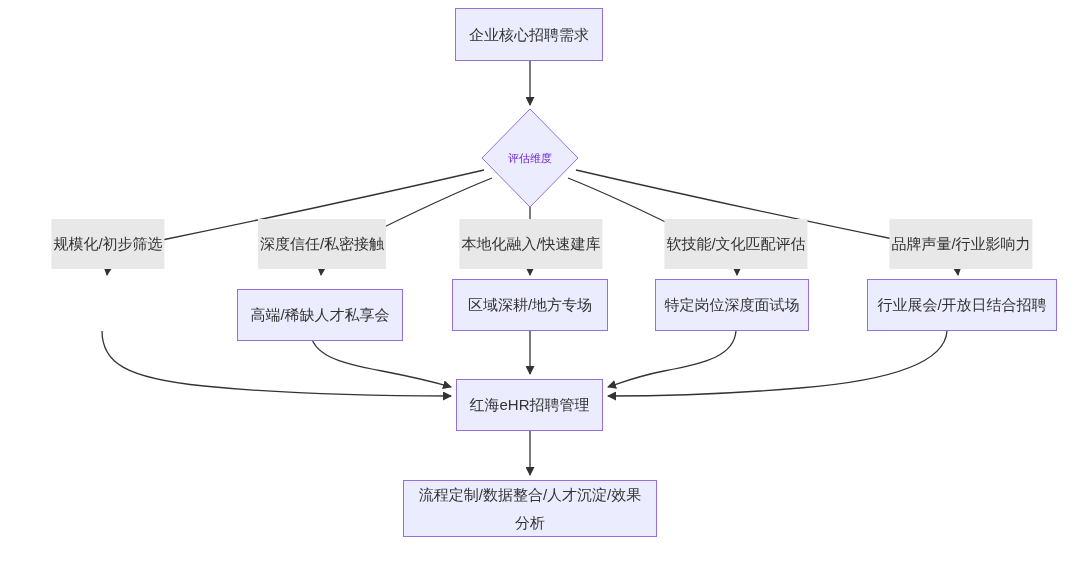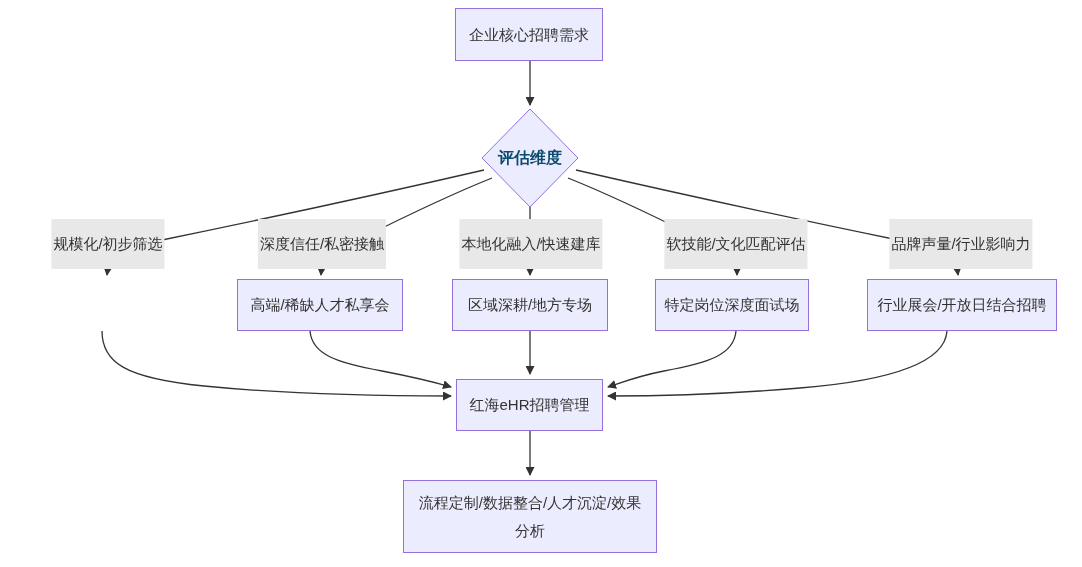--- a/index.html
+++ b/index.html
@@ -37,25 +37,24 @@
     align-items: center;
     justify-content: center;
     text-align: center;
     line-height: 28px;
   }
   .node.multiline {
     padding: 0 8px;
   }
   .decision-label {
     position: absolute;
-    color: #0c4a6e;
-    font-size: 16px;
+    color: #6d28d9;
+    font-size: 11px;
     white-space: nowrap;
     transform: translate(-50%, -50%);
-    font-weight: bold;
   }
   .edge-label {
     position: absolute;
     transform: translate(-50%, -50%);
     background: #e8e8e8;
     color: #333333;
     font-size: 15px;
     line-height: 18px;
     padding: 16px 2px;
     white-space: nowrap;
@@ -92,41 +91,41 @@
     <polygon points="530,109 578,158 530,207 482,158" fill="#ECECFF" stroke="#9370DB" stroke-width="1"></polygon>
   </svg>
 
   <div class="node" style="left:455px; top:8px; width:148px; height:53px;">
     <span>企业核心招聘需求</span>
   </div>
 
   <div class="decision-label" style="left:530px; top:158px;">评估维度</div>
 
 
-  <div class="node" style="left:237px; top:279px; width:166px; height:52px;">
+  <div class="node" style="left:237px; top:289px; width:166px; height:52px;">
     <span>高端/稀缺人才私享会</span>
   </div>
 
   <div class="node" style="left:452px; top:279px; width:156px; height:52px;text-align:right;">
     <span>区域深耕/地方专场</span>
   </div>
 
   <div class="node" style="left:655px; top:279px; width:154px; height:52px;">
     <span>特定岗位深度面试场</span>
   </div>
 
   <div class="node" style="left:867px; top:279px; width:190px; height:52px;">
     <span>行业展会/开放日结合招聘</span>
   </div>
 
   <div class="node" style="left:456px; top:379px; width:147px; height:52px;">
     <span>红海eHR招聘管理</span>
   </div>
 
-  <div class="node multiline" style="left:403px; top:480px; width:254px; height:73px;">
+  <div class="node multiline" style="left:403px; top:480px; width:254px; height:57px;">
     <span>流程定制/数据整合/人才沉淀/效果分析</span>
   </div>
 
   <div class="edge-label" style="left:108px; top:244px;">规模化/初步筛选</div>
   <div class="edge-label" style="left:322px; top:244px;">深度信任/私密接触</div>
   <div class="edge-label" style="left:531px; top:244px;">本地化融入/快速建库</div>
   <div class="edge-label" style="left:736px; top:244px;">软技能/文化匹配评估</div>
   <div class="edge-label" style="left:961px; top:244px;">品牌声量/行业影响力</div>
 
 </div>

